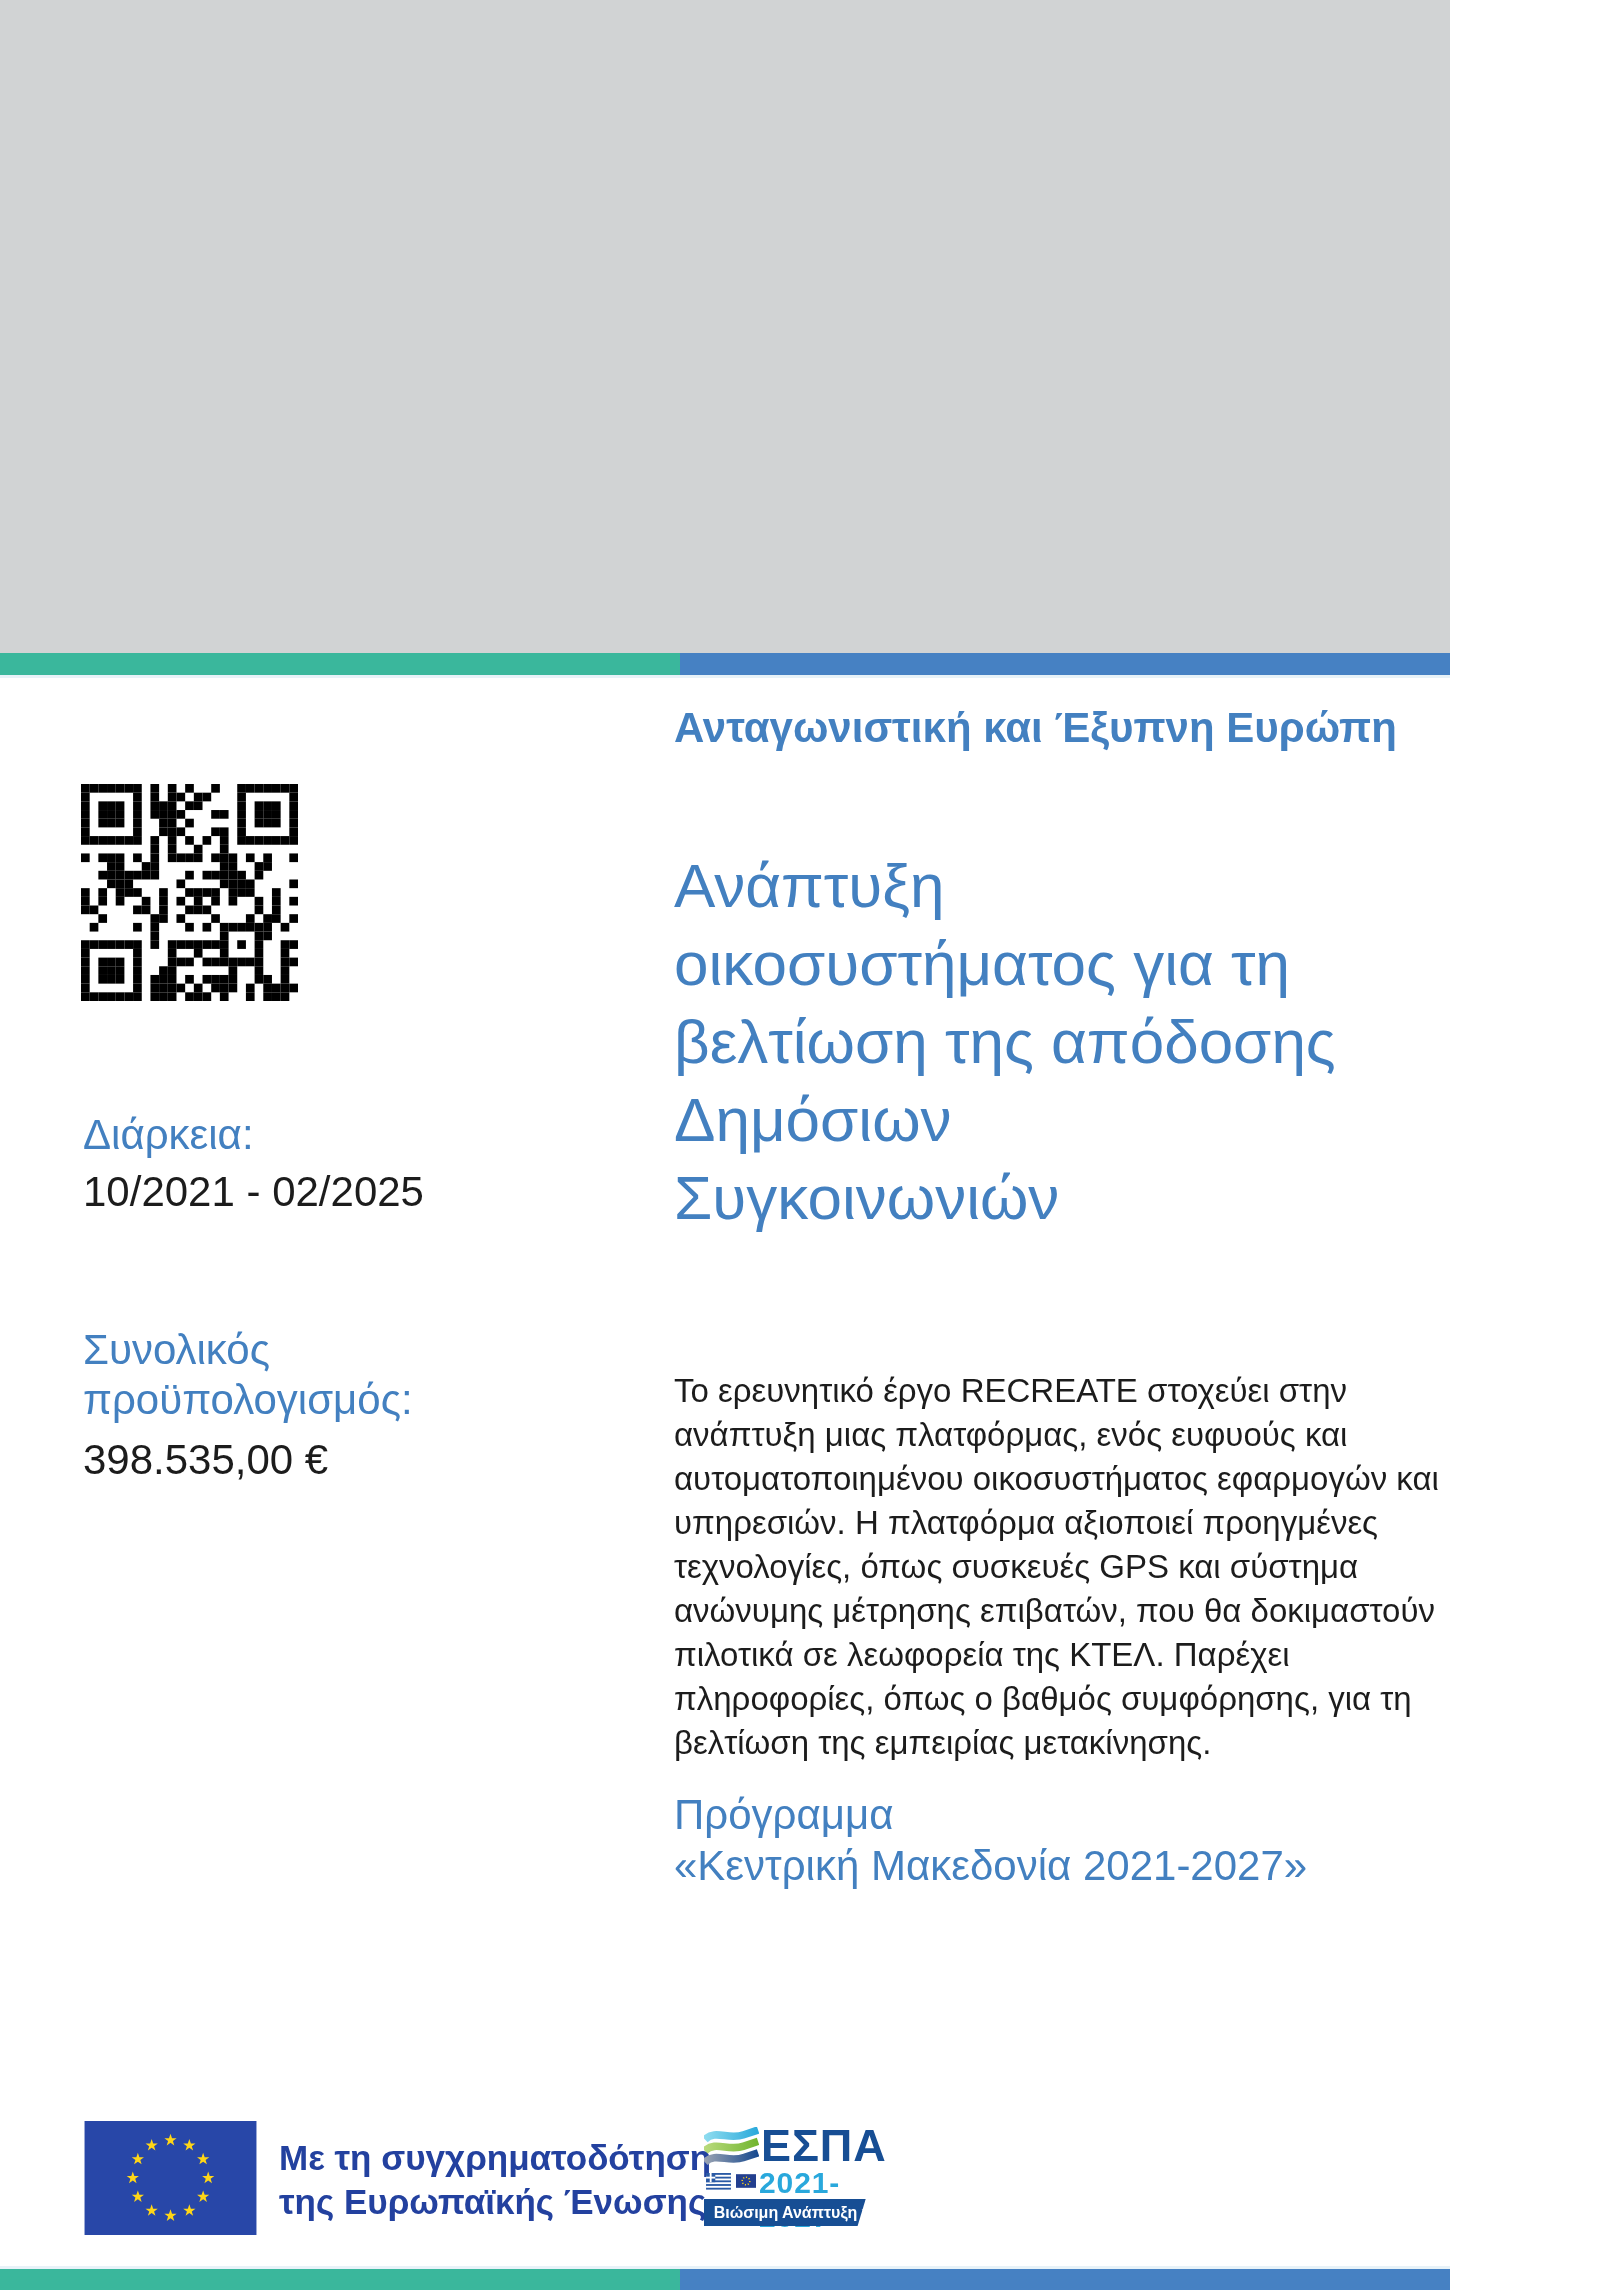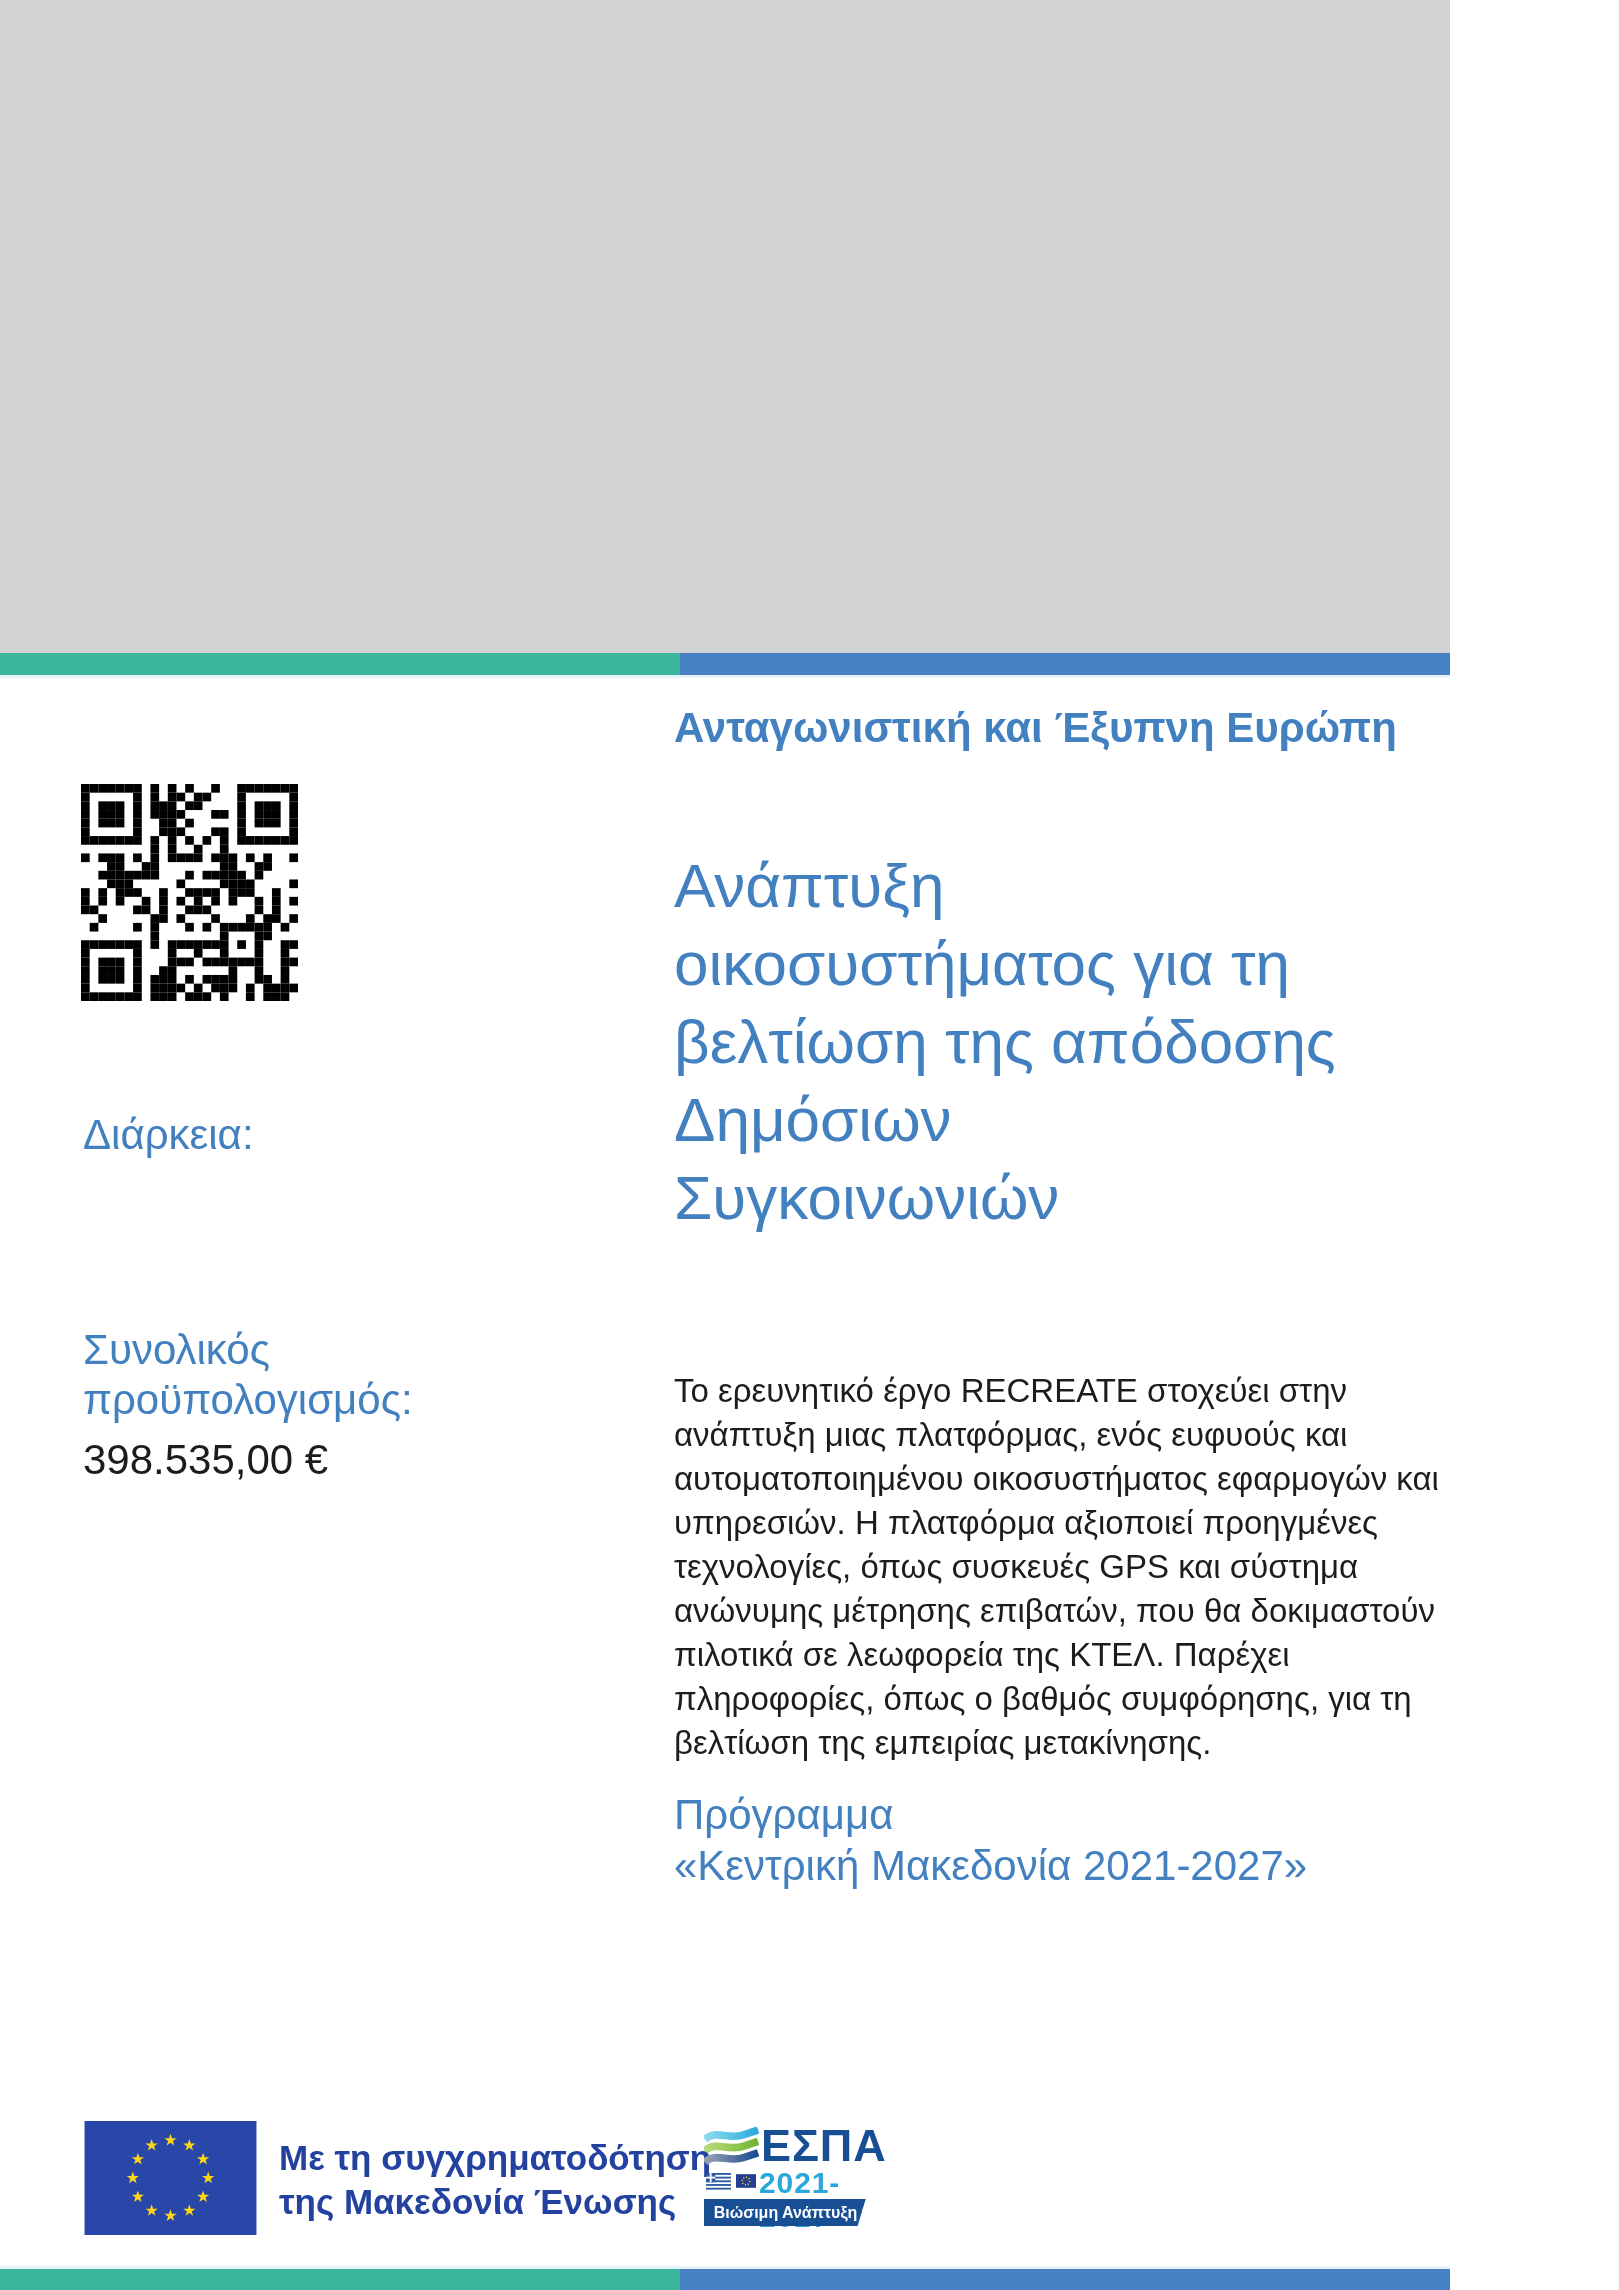--- a/index.html
+++ b/index.html
@@ -391,20 +391,21 @@
     </svg>
 
   <div class="abs eyebrow">Ανταγωνιστική και Έξυπνη Ευρώπη</div>
   <div class="abs title pre">Ανάπτυξη
 οικοσυστήματος για τη
 βελτίωση της απόδοσης
 Δημόσιων
 Συγκοινωνιών</div>
 
   <div class="abs duration-label">Διάρκεια:</div>
+  <div class="abs duration-value">10/2021 - 02/2025</div>
   <div class="abs budget-label pre">Συνολικός
 προϋπολογισμός:</div>
   <div class="abs budget-value">398.535,00 €</div>
 
   <div class="abs description pre">Το ερευνητικό έργο RECREATE στοχεύει στην
 ανάπτυξη μιας πλατφόρμας, ενός ευφυούς και
 αυτοματοποιημένου οικοσυστήματος εφαρμογών και
 υπηρεσιών. Η πλατφόρμα αξιοποιεί προηγμένες
 τεχνολογίες, όπως συσκευές GPS και σύστημα
 ανώνυμης μέτρησης επιβατών, που θα δοκιμαστούν
@@ -429,21 +430,21 @@
     <use href="#star" transform="translate(114,97.5)"></use>
     <use href="#star" transform="translate(93.5,103)"></use>
     <use href="#star" transform="translate(73,97.5)"></use>
     <use href="#star" transform="translate(58,82.5)"></use>
     <use href="#star" transform="translate(52.5,62)"></use>
     <use href="#star" transform="translate(58,41.5)"></use>
     <use href="#star" transform="translate(73,26.5)"></use>
   </svg>
 
   <div class="abs eu-funding pre">Με τη συγχρηματοδότηση
-της Μακεδονία Ένωσης</div>
+της Ευρωπαϊκής Ένωσης</div>
 
   <div class="abs espa">
     <svg class="espa-waves" viewBox="0 0 58 44">
       <defs>
         <linearGradient id="gcyan" x1="0" y1="0" x2="1" y2="0">
           <stop offset="0" stop-color="#8edcef"></stop>
             <stop offset="1" stop-color="#2aa9db"></stop>
         </linearGradient>
         <linearGradient id="ggreen" x1="0" y1="0" x2="1" y2="0">
           <stop offset="0" stop-color="#b9da7c"></stop>

